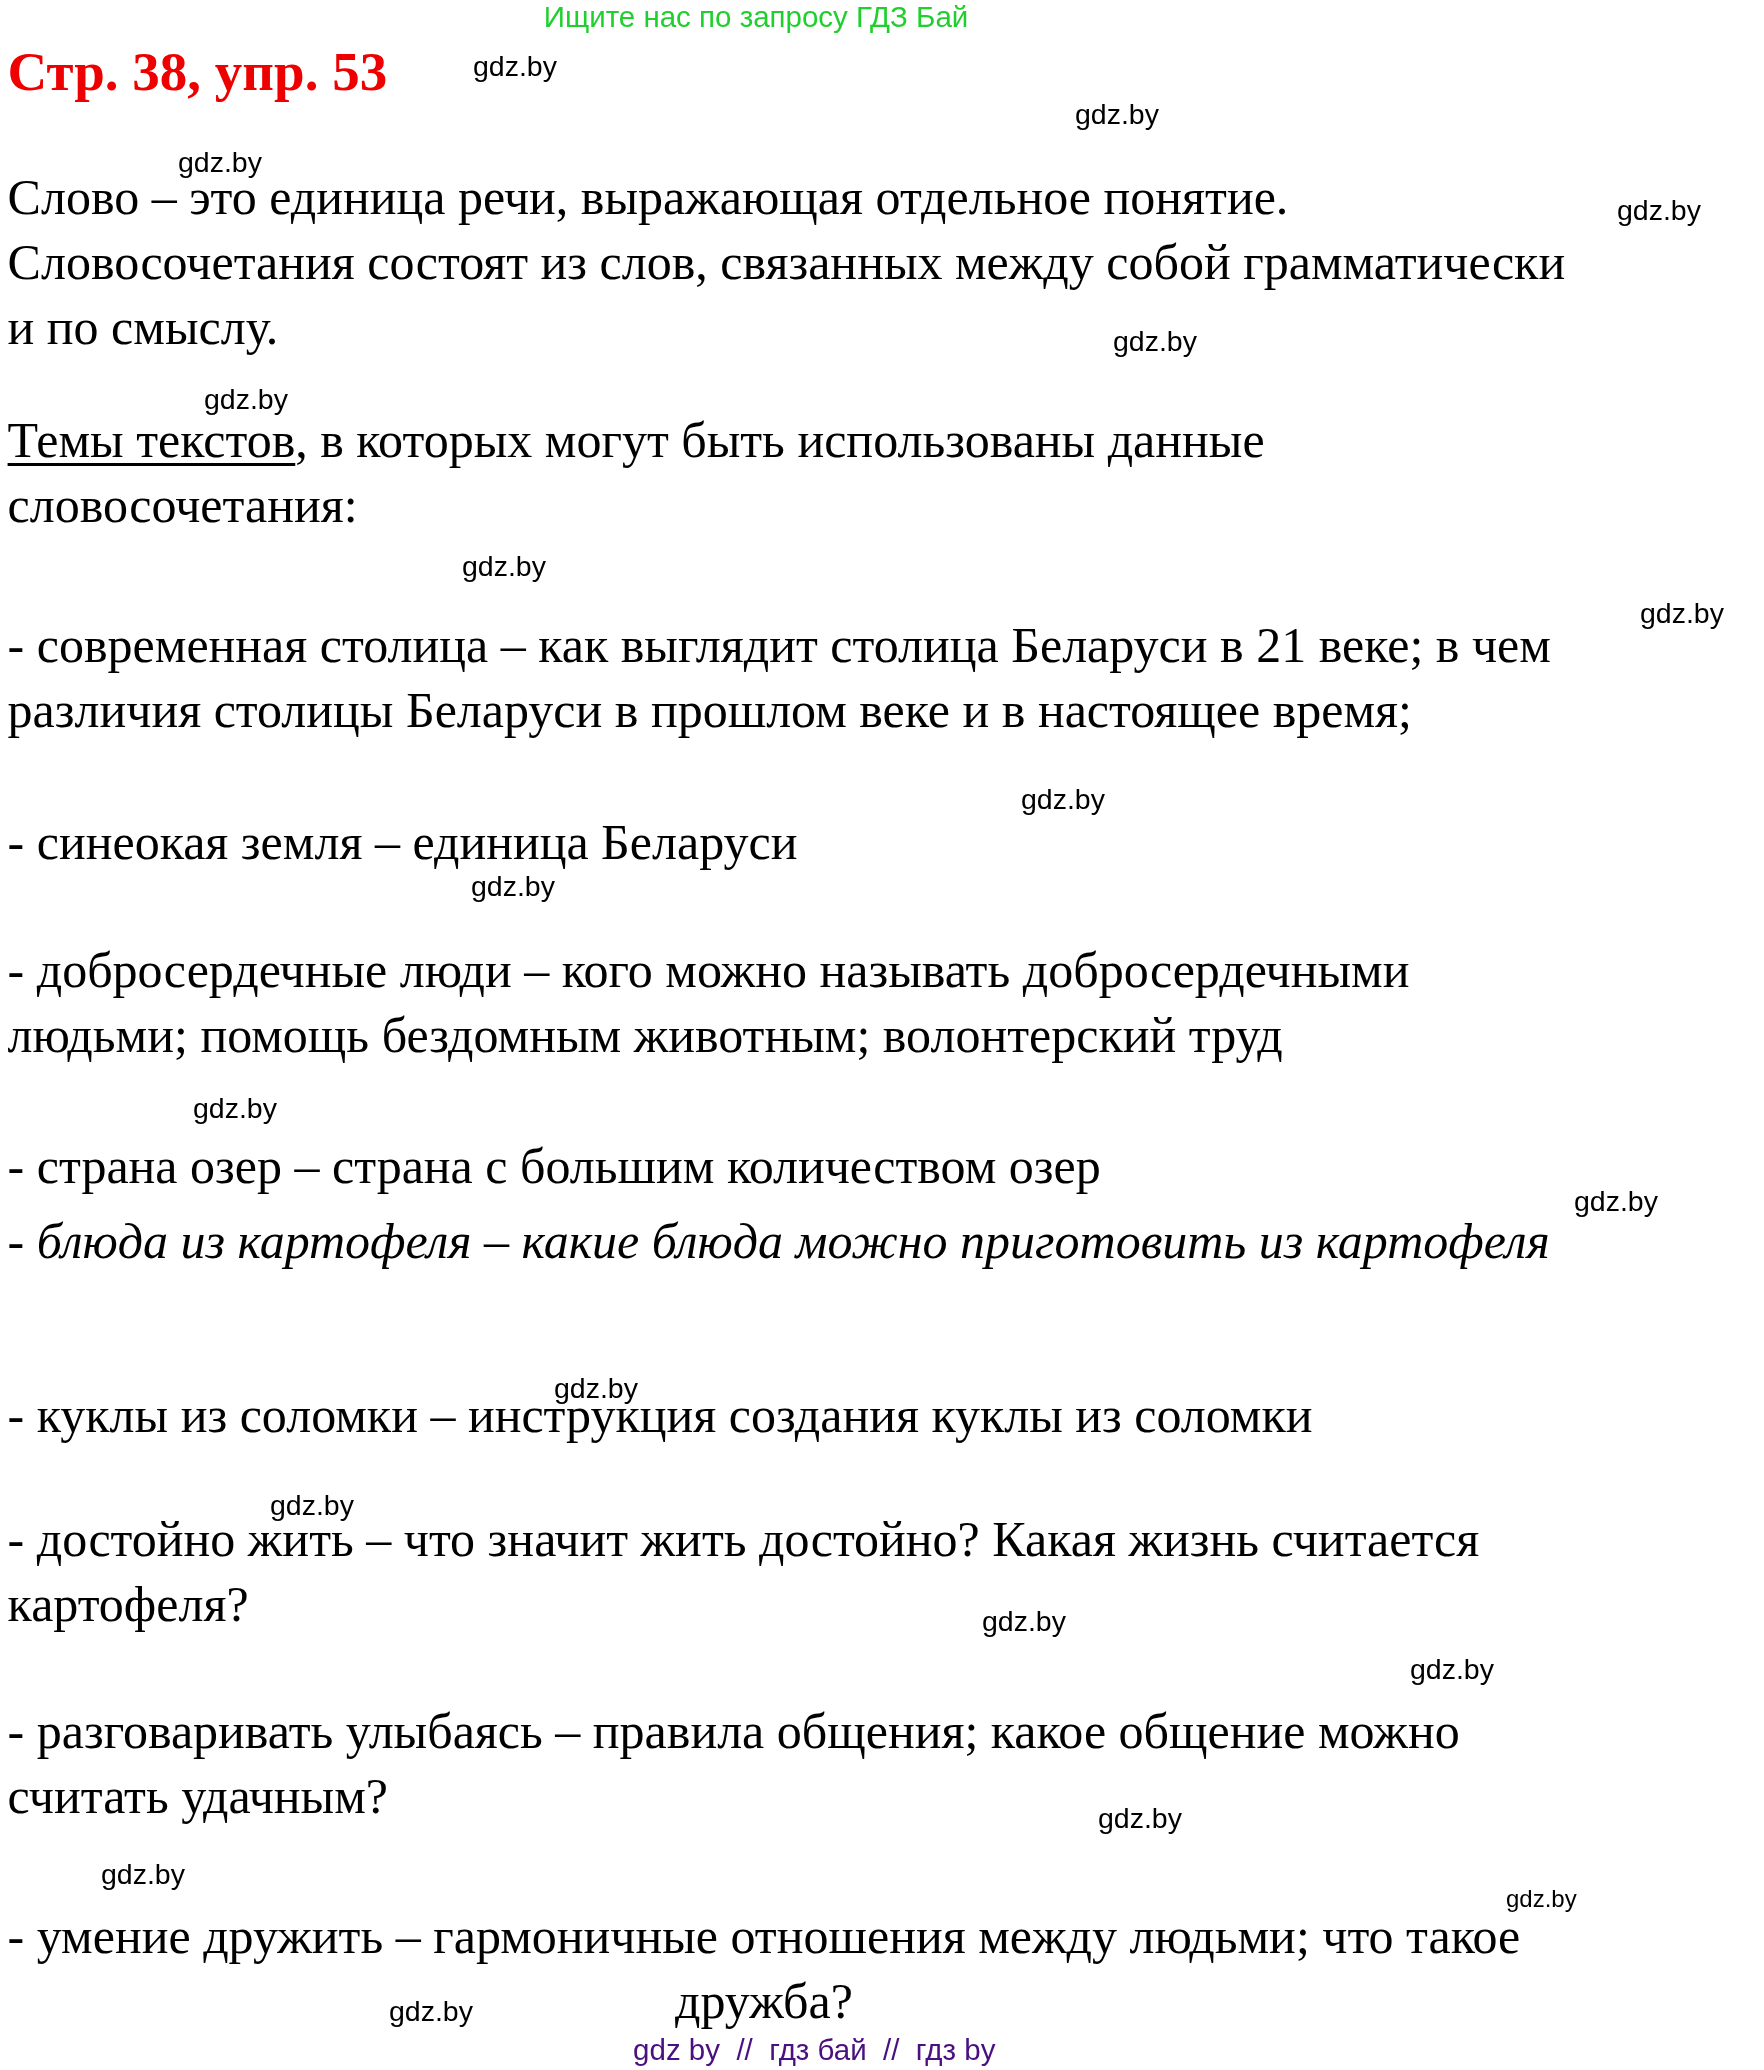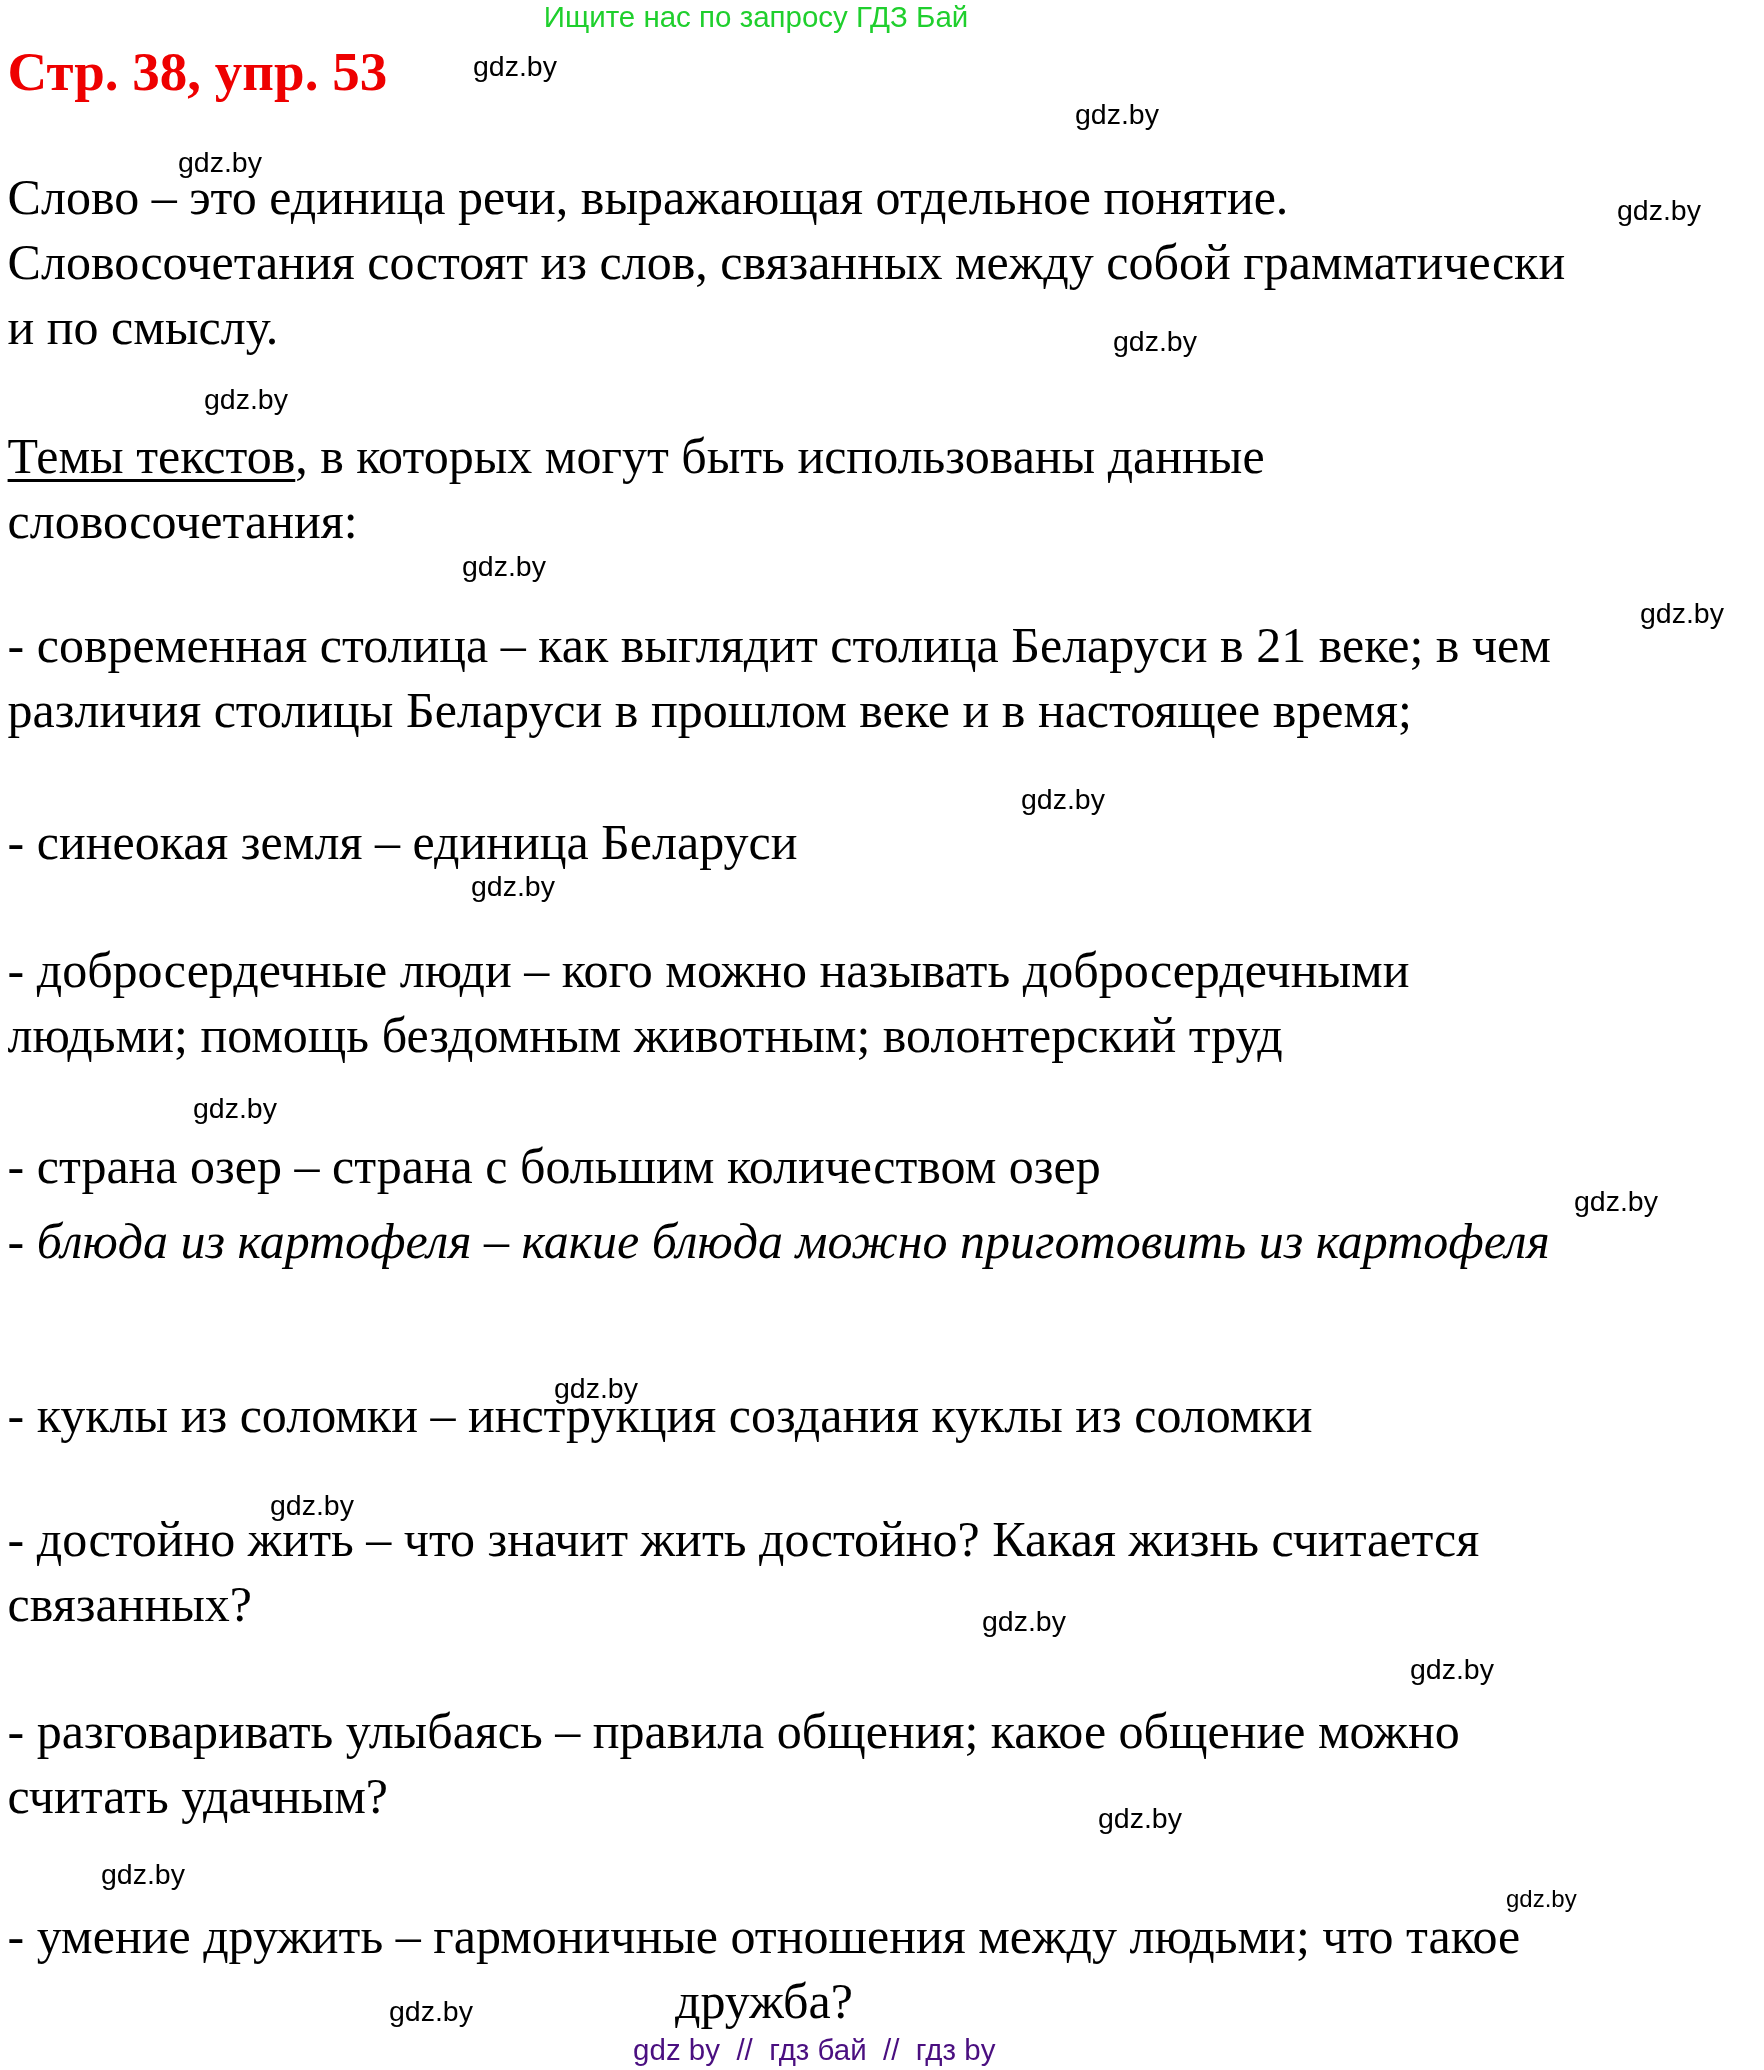--- a/index.html
+++ b/index.html
@@ -19,21 +19,21 @@
 
 <div class="abs top-banner">Ищите нас по запросу ГДЗ Бай</div>
 <div class="abs title">Стр. 38, упр. 53</div>
 
 <div class="abs para" style="top:165px;">
   <span class="line">Слово – это единица речи, выражающая отдельное понятие.</span>
   <span class="line">Словосочетания состоят из слов, связанных между собой грамматически</span>
   <span class="line">и по смыслу.</span>
 </div>
 
-<div class="abs para" style="top:424px;">
+<div class="abs para" style="top:408px;">
   <span class="line"><span class="ul">Темы текстов</span><span>, в которых могут быть использованы данные</span></span>
   <span class="line">словосочетания:</span>
 </div>
 
 <div class="abs para" style="top:613px;">
   <span class="line">- современная столица – как выглядит столица Беларуси в 21 веке; в чем</span>
   <span class="line">различия столицы Беларуси в прошлом веке и в настоящее время;</span>
 </div>
 <div class="abs para" style="top:810px;">
   <span class="line">- синеокая земля – единица Беларуси</span>
@@ -46,21 +46,21 @@
   <span class="line">- страна озер – страна с большим количеством озер</span>
 </div>
 <div class="abs para" style="top:1209px;font-style:italic;">
   <span class="line">- блюда из картофеля – какие блюда можно приготовить из картофеля</span>
 </div>
 <div class="abs para" style="top:1383px;">
   <span class="line">- куклы из соломки – инструкция создания куклы из соломки</span>
 </div>
 <div class="abs para" style="top:1507px;">
   <span class="line">- достойно жить – что значит жить достойно? Какая жизнь считается</span>
-  <span class="line">связанных?</span>
+  <span class="line">картофеля?</span>
 </div>
 <div class="abs para" style="top:1699px;">
   <span class="line">- разговаривать улыбаясь – правила общения; какое общение можно</span>
   <span class="line">считать удачным?</span>
 </div>
 <div class="abs para" style="top:1904px;text-align:center;">
   <span class="line">- умение дружить – гармоничные отношения между людьми; что такое</span>
   <span class="line">дружба?</span>
 </div>
 

